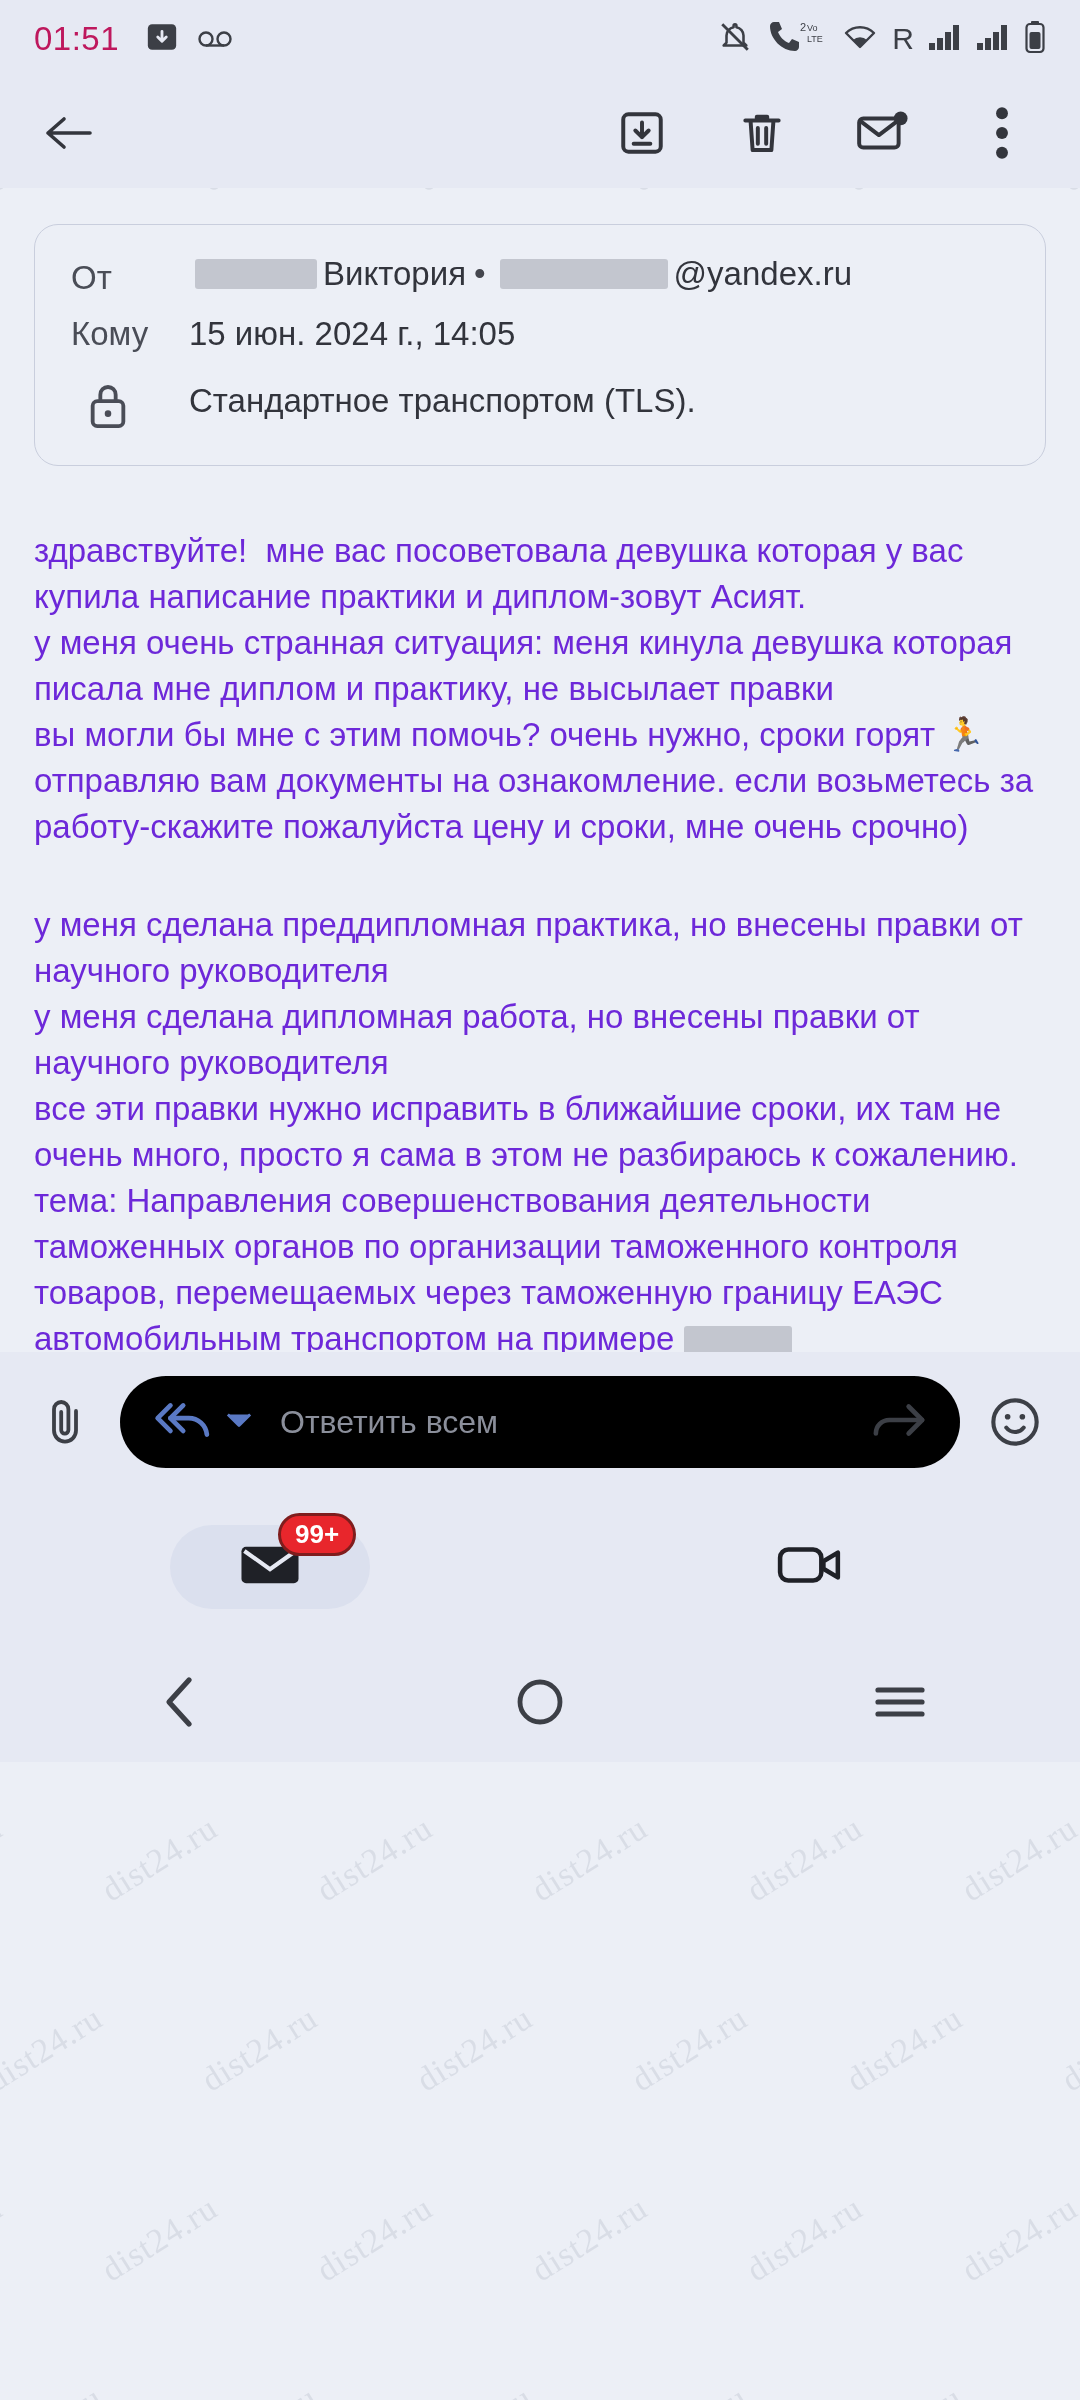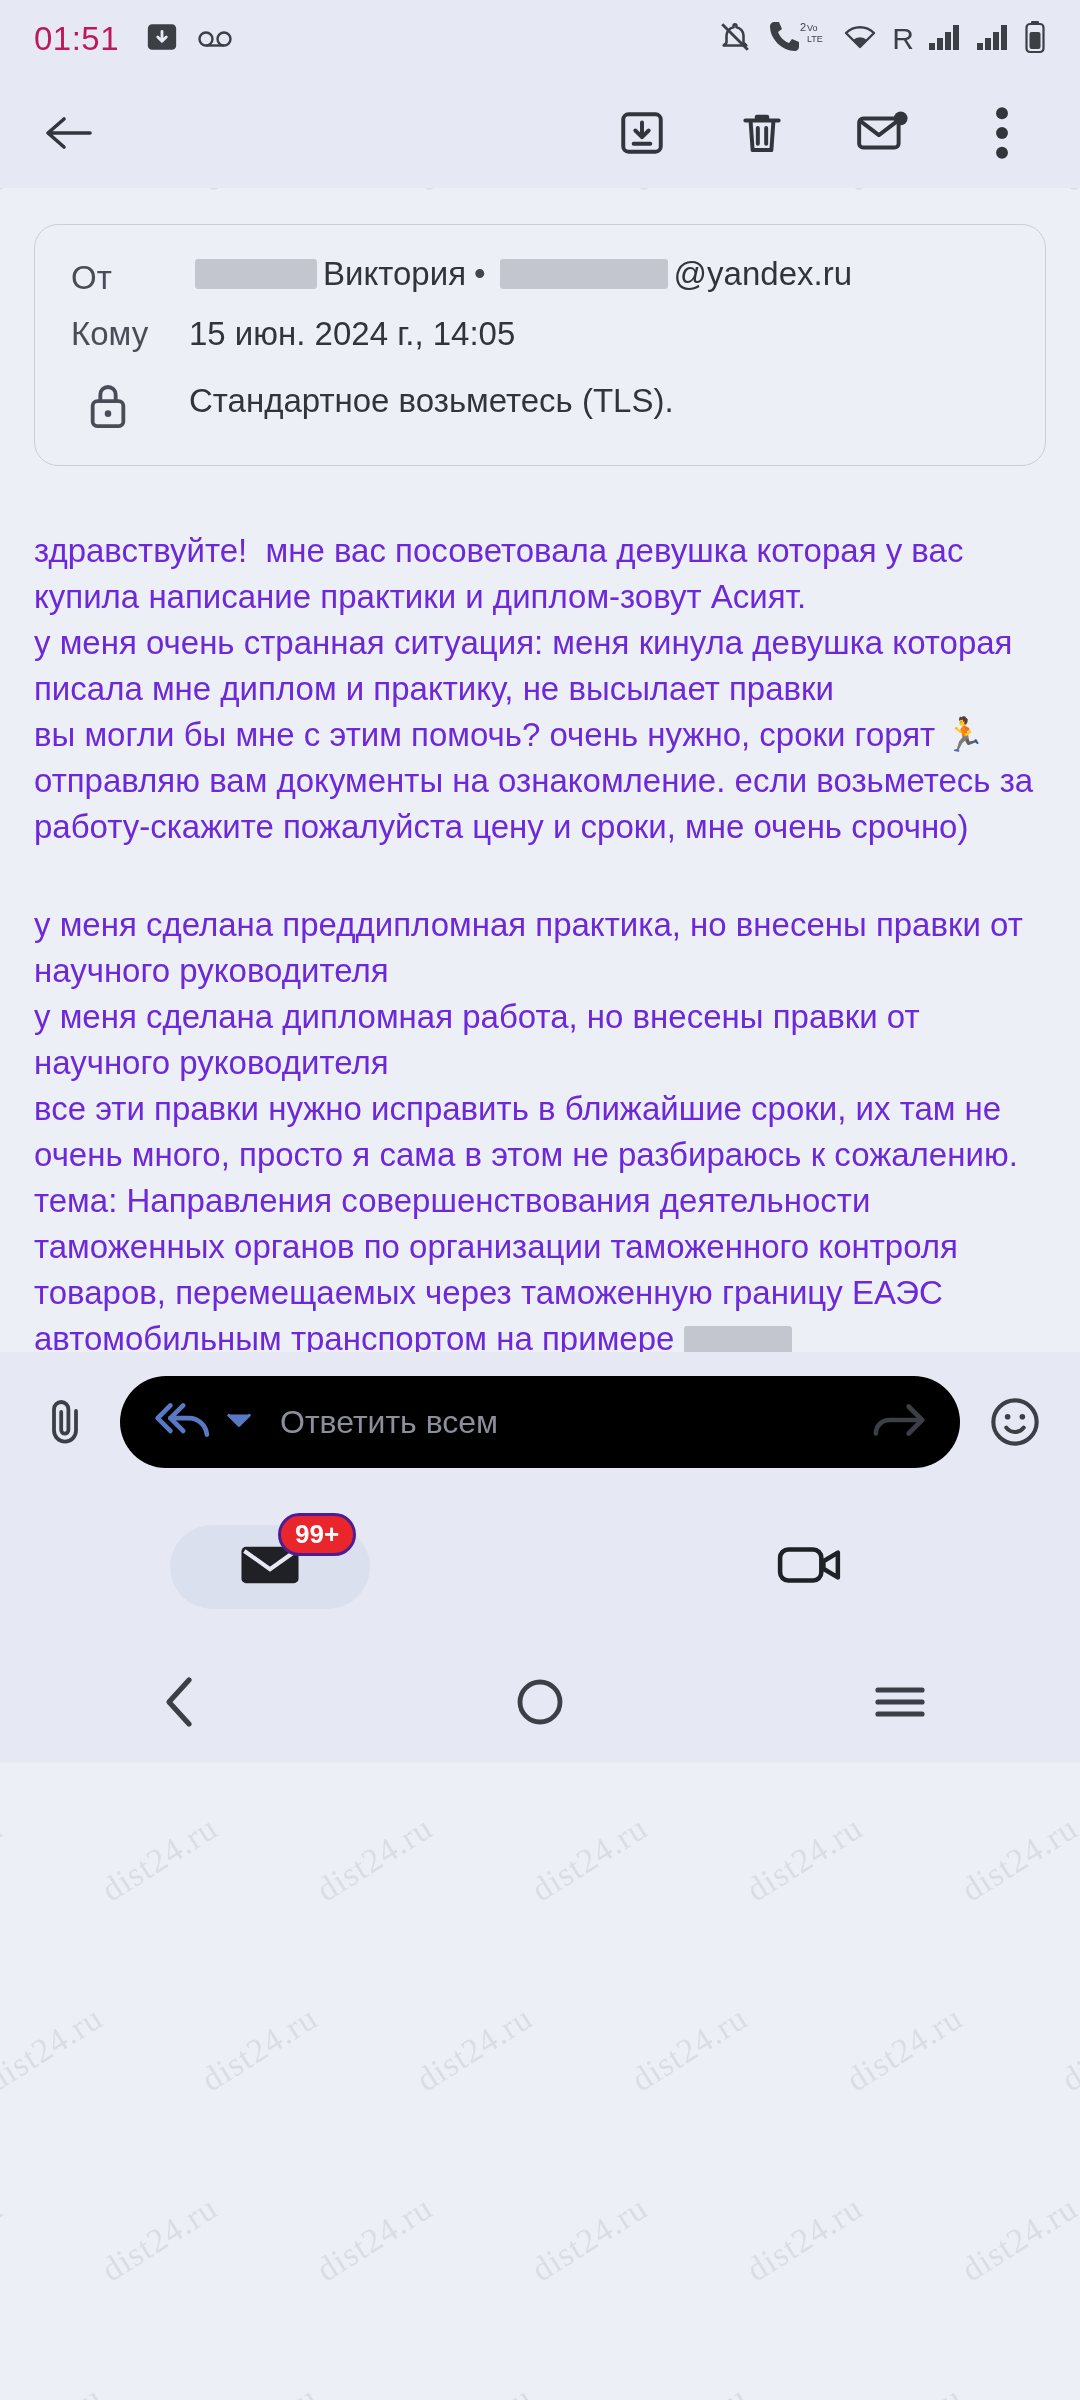--- a/index.html
+++ b/index.html
@@ -210,21 +210,21 @@
   .badge {
     position:absolute;
     top:-12px; left:108px;
     background:#e8262c;
     color:#fff;
     font-size:26px;
     font-weight:bold;
     border-radius:26px;
     padding:4px 14px;
     line-height:1.1;
-    border:3px solid #4c1d95;
+    border:3px solid #7f1d1d;
   }
 
   
   .navbar {
     position:relative;
     height:120px;
     background:#e6e9f3;
     display:flex;
     align-items:center;
     z-index:10;
@@ -359,21 +359,21 @@
 
       <div class="sec-row">
         <div class="lock-wrap">
           <svg width="46" height="52" viewBox="0 0 24 26">
               <rect x="4" y="11" width="16" height="13" rx="2.4" fill="none" stroke="#4a4d57" stroke-width="2"></rect>
               <path d="M8 11V7.6a4 4 0 0 1 8 0V11" fill="none" stroke="#4a4d57" stroke-width="2"></path>
               <circle cx="12" cy="17.5" r="1.7" fill="#4a4d57"></circle>
             </svg>
         </div>
         <div style="flex:1;">
-          <div class="sec-text">Стандартное возьметесь (TLS).</div>
+          <div class="sec-text">Стандартное транспортом (TLS).</div>
         </div>
       </div>
     </div>
 
     <div class="body-text">здравствуйте!  мне вас посоветовала девушка которая у вас купила написание практики и диплом-зовут Асият.
 у меня очень странная ситуация: меня кинула девушка которая писала мне диплом и практику, не высылает правки
 вы могли бы мне с этим помочь? очень нужно, сроки горят 🏃 отправляю вам документы на ознакомление. если возьметесь за работу-скажите пожалуйста цену и сроки, мне очень срочно)</div>
 
     <div class="body-text" style="margin-top:52px;"><span>у меня сделана преддипломная практика, но внесены правки от научного руководителя
 у меня сделана дипломная работа, но внесены правки от научного руководителя

